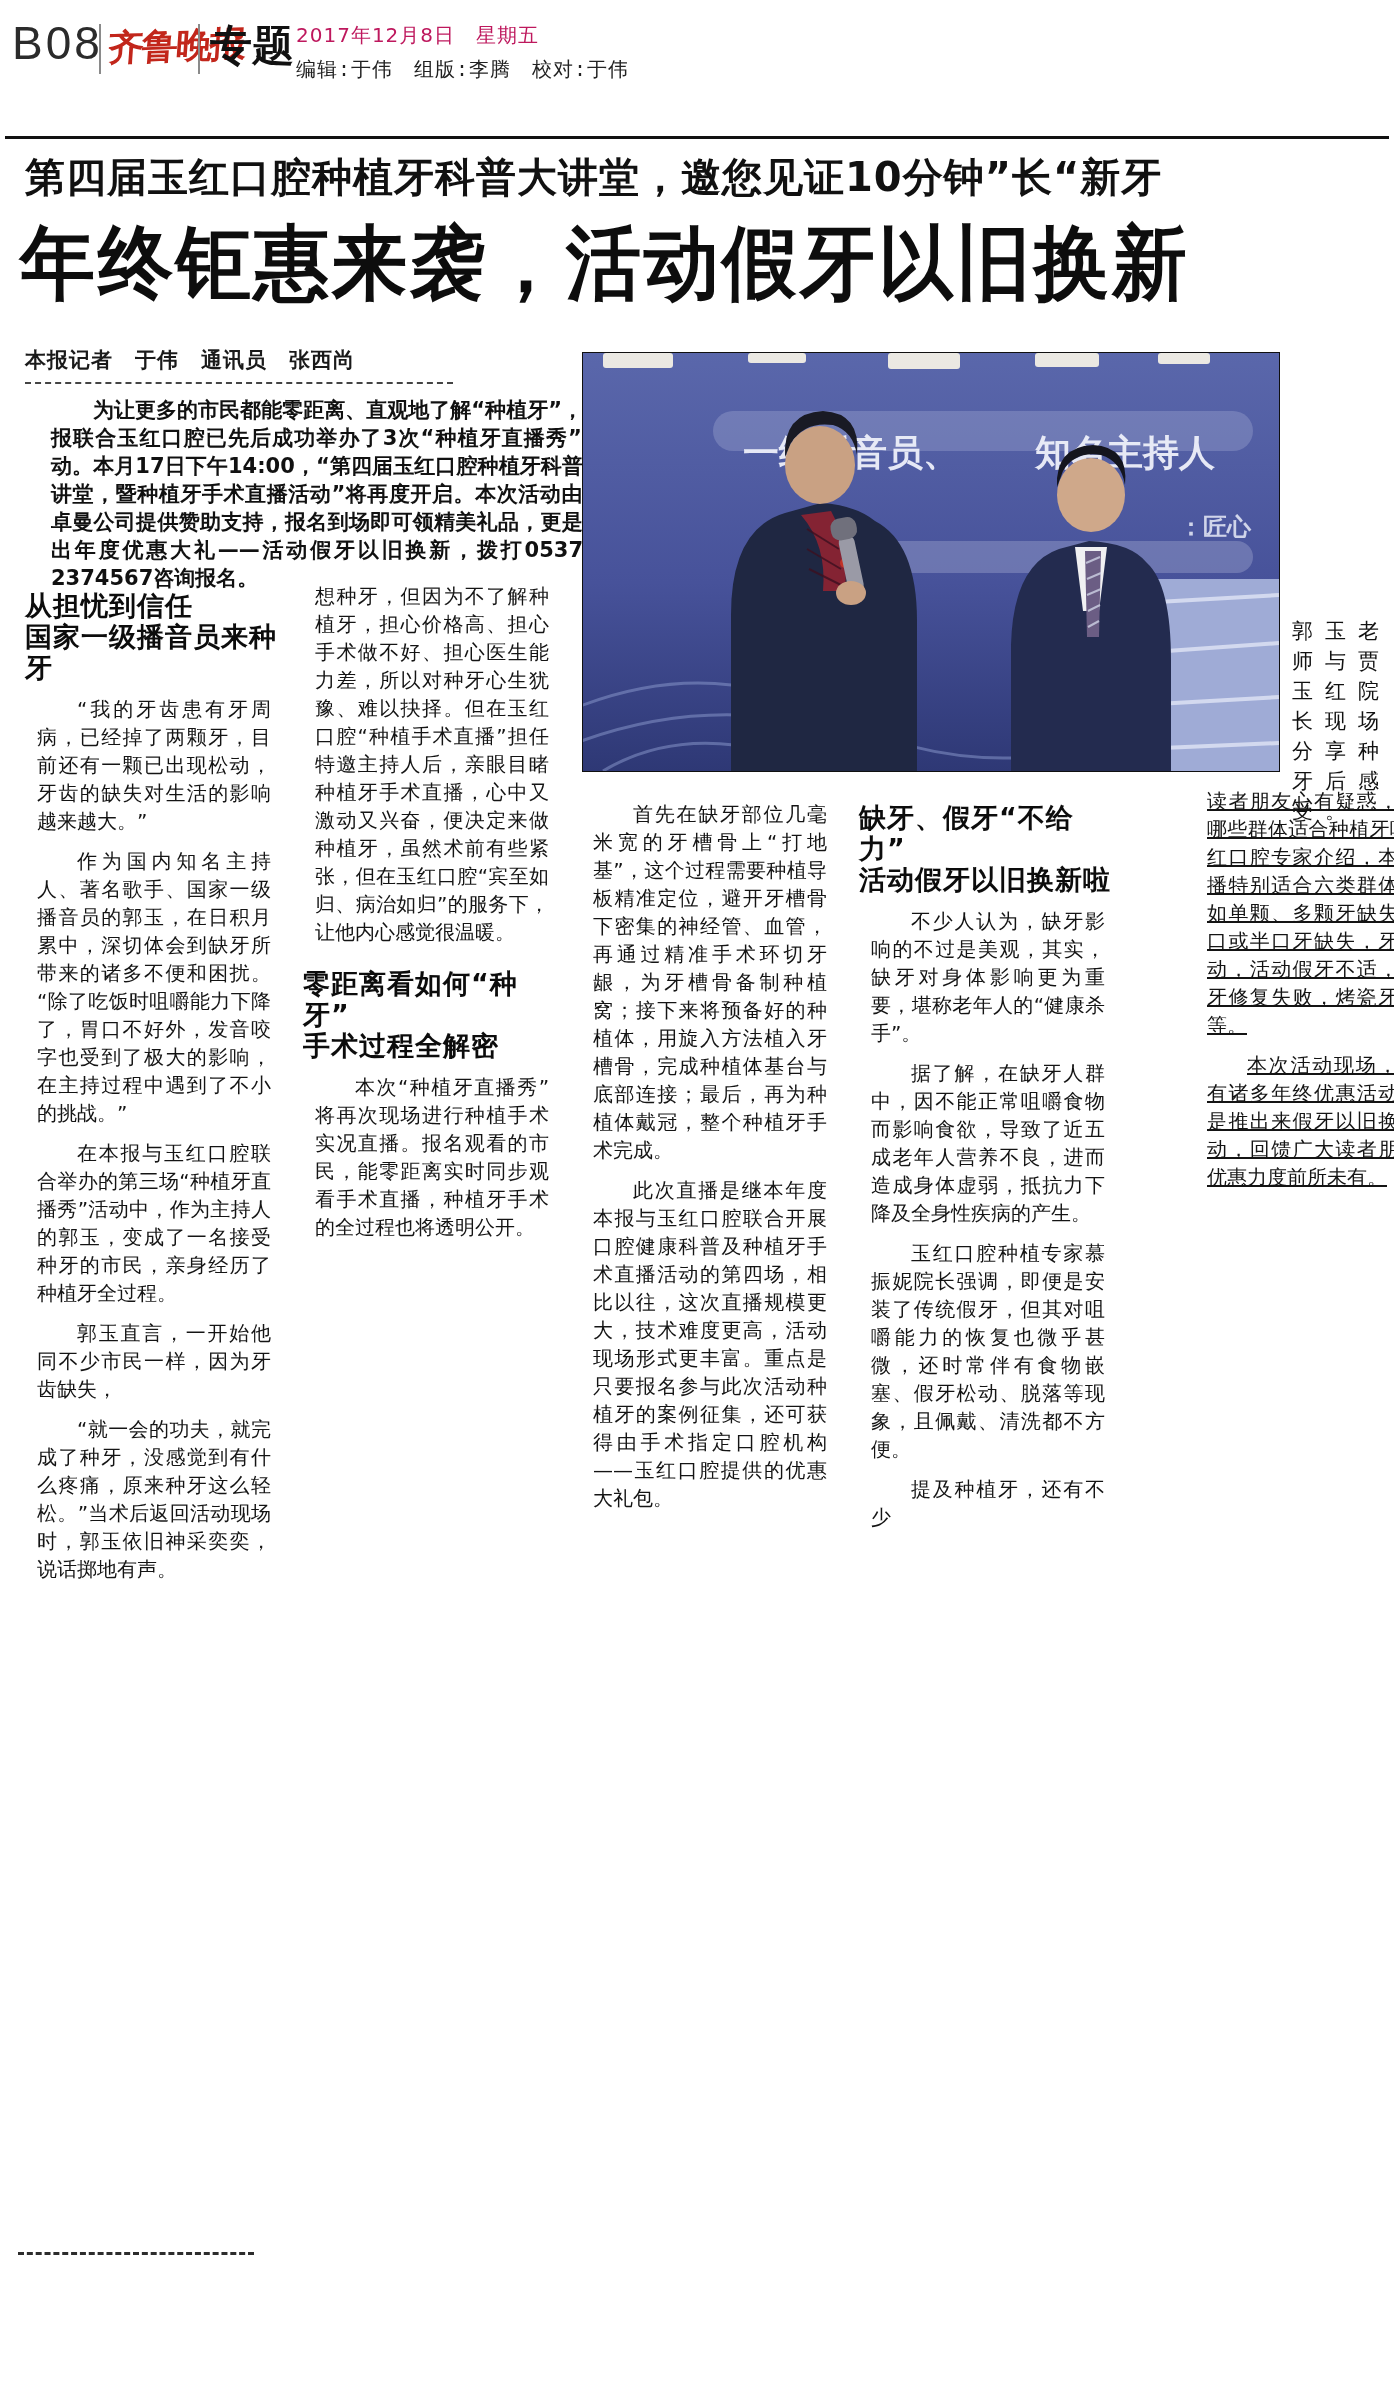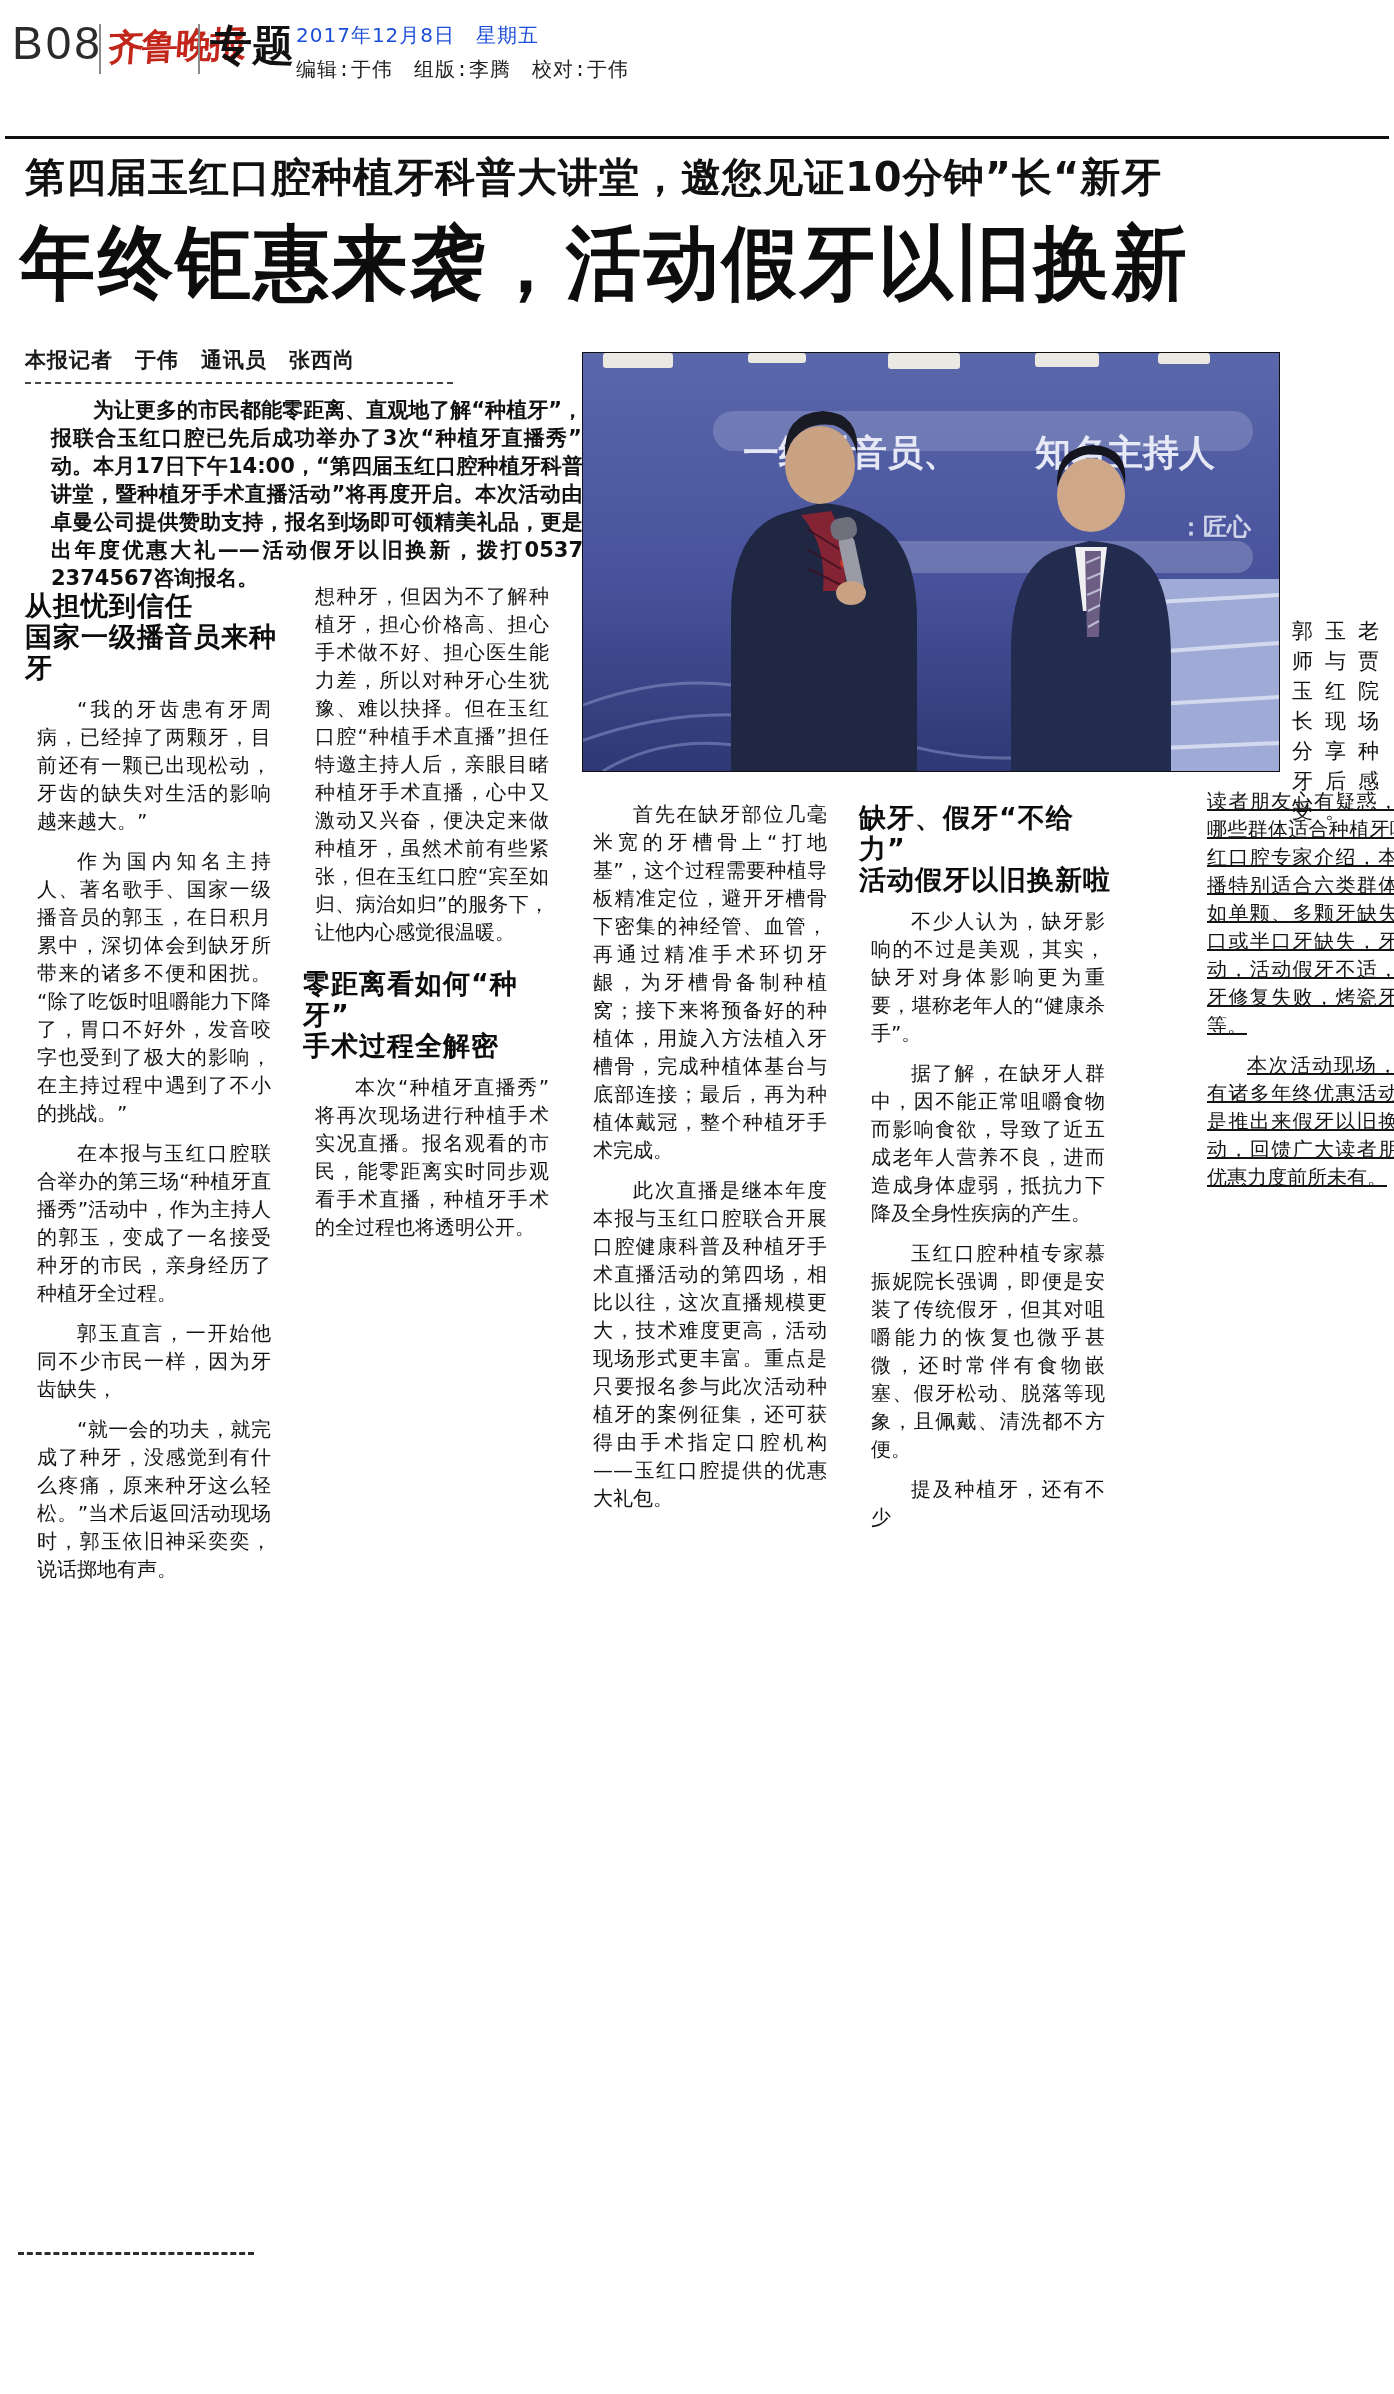--- a/index.html
+++ b/index.html
@@ -11,21 +11,21 @@
   
   .page-no{position:absolute;left:12px;top:16px;font-size:46px;font-weight:400;
     letter-spacing:3px;color:#2b2b2b;font-family:"Liberation Sans",sans-serif;}
   .hdr-div{position:absolute;top:24px;width:2px;height:50px;background:#8a8a8a;}
   .hdr-div.d1{left:99px;}
   .hdr-div.d2{left:198px;}
   .masthead{position:absolute;left:108px;top:22px;font-size:36px;font-weight:bold;
     color:#c2261b;transform:skewX(-6deg) rotate(-2deg);letter-spacing:-2px;
     font-family:"DejaVu Serif",serif;}
   .section{position:absolute;left:210px;top:18px;font-size:42px;font-weight:900;color:#111;}
-  .date-line{position:absolute;left:296px;top:22px;font-size:20px;color:#1d4ed8;letter-spacing:1px;}
+  .date-line{position:absolute;left:296px;top:22px;font-size:20px;color:#be185d;letter-spacing:1px;}
   .staff-line{position:absolute;left:296px;top:56px;font-size:20px;color:#222;letter-spacing:1px;font-family:Liberation Mono, monospace;}
   .header-rule{position:absolute;left:5px;top:136px;width:1384px;height:3px;background:#111;}
   
   .kicker{position:absolute;left:25px;top:150px;width:1360px;font-size:40px;font-weight:900;
     letter-spacing:1px;color:#111;white-space:nowrap;}
   .main-title{position:absolute;left:20px;top:210px;width:1374px;font-size:75px;font-weight:900;
     color:#0d0d0d;letter-spacing:3px;white-space:nowrap;transform:scaleY(1.08);transform-origin:top left;}
   
   .byline{position:absolute;left:25px;top:346px;width:428px;font-size:21px;font-weight:bold;
     padding-bottom:8px;border-bottom:2px dashed #444;letter-spacing:1px;}

